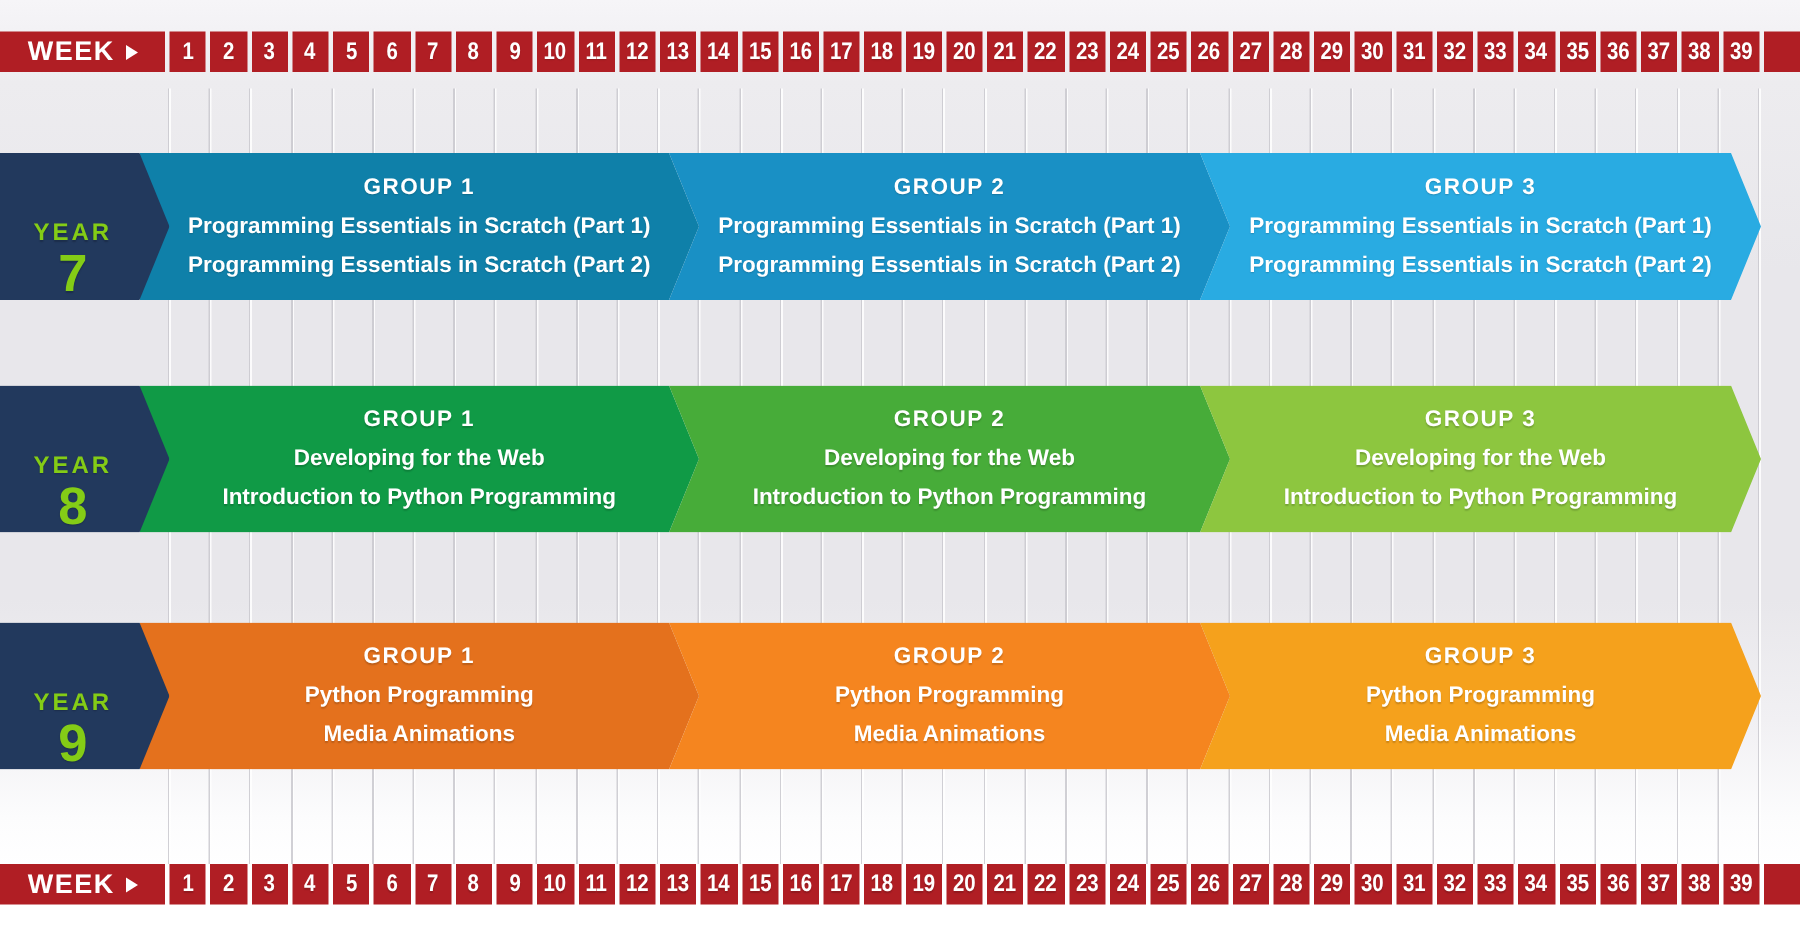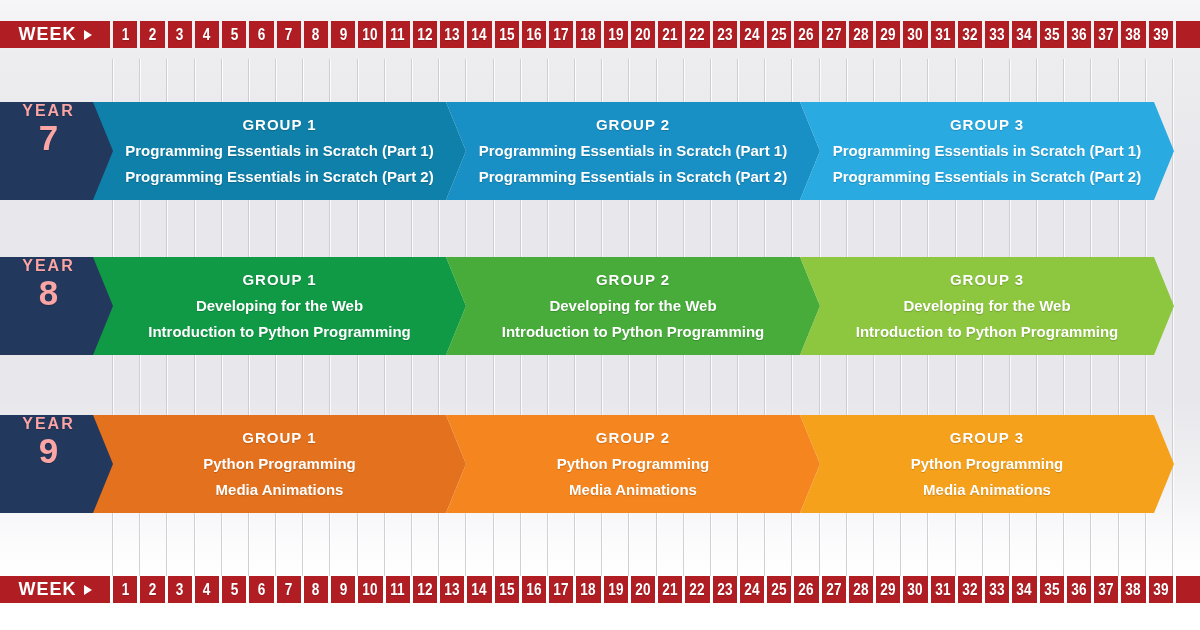--- a/index.html
+++ b/index.html
@@ -25,22 +25,22 @@
   .tri{width:0;height:0;border-left:8px solid #fff;border-top:5px solid transparent;border-bottom:5px solid transparent;margin-top:1px;}
   .week-cells{position:absolute;left:113px;top:0;width:1060px;height:100%;display:flex;gap:3px;}
   .week-cell{flex:1 1 0;display:flex;align-items:center;justify-content:center;
     color:#fff;font-weight:bold;font-size:16px;}
   .week-cell span{display:inline-block;transform:scaleX(.85);text-shadow:0 1px 1px rgba(0,0,0,.18);}
   .week-tail{position:absolute;left:1176px;top:0;width:24px;height:100%;}
   
   .year-row{position:absolute;left:0;width:1200px;height:98px;z-index:2;}
   .year-block{position:absolute;left:0;top:0;width:113px;height:100%;z-index:3;
     clip-path:polygon(0 0, calc(100% - 20px) 0, 100% 50%, calc(100% - 20px) 100%, 0 100%);
-    display:flex;flex-direction:column;align-items:center;justify-content:flex-start;
-    color:#fca5a5;box-sizing:border-box;padding-right:16px;text-shadow:0 1px 1px rgba(0,0,0,.2);}
+    display:flex;flex-direction:column;align-items:center;justify-content:flex-end;
+    color:#84cc16;box-sizing:border-box;padding-right:16px;text-shadow:0 1px 1px rgba(0,0,0,.2);}
   .year-word{font-size:16px;font-weight:bold;letter-spacing:2px;}
   .year-num{font-size:35px;font-weight:bold;line-height:1;}
   .arrow-seg{position:absolute;top:0;height:100%;z-index:2;
     display:flex;align-items:center;justify-content:center;text-align:center;color:#fff;}
   .seg-flat{clip-path:polygon(0 0, calc(100% - 20px) 0, 100% 50%, calc(100% - 20px) 100%, 0 100%);}
   .seg-notch{clip-path:polygon(0 0, calc(100% - 20px) 0, 100% 50%, calc(100% - 20px) 100%, 0 100%, 20px 50%);}
   .seg-text{font-weight:bold;font-size:15px;line-height:26px;text-shadow:0 1px 1px rgba(0,0,0,.18);}
   .seg-heading{letter-spacing:1px;}
 </style>
 </head>

